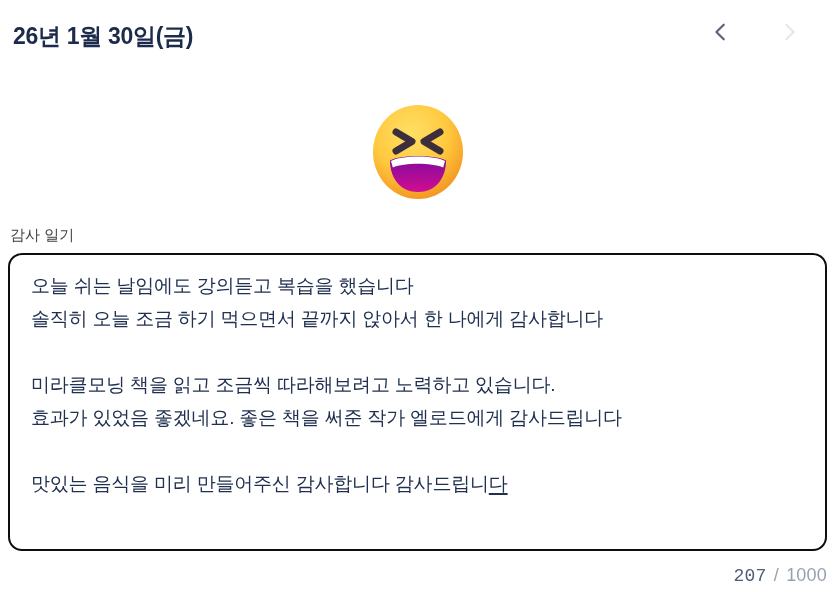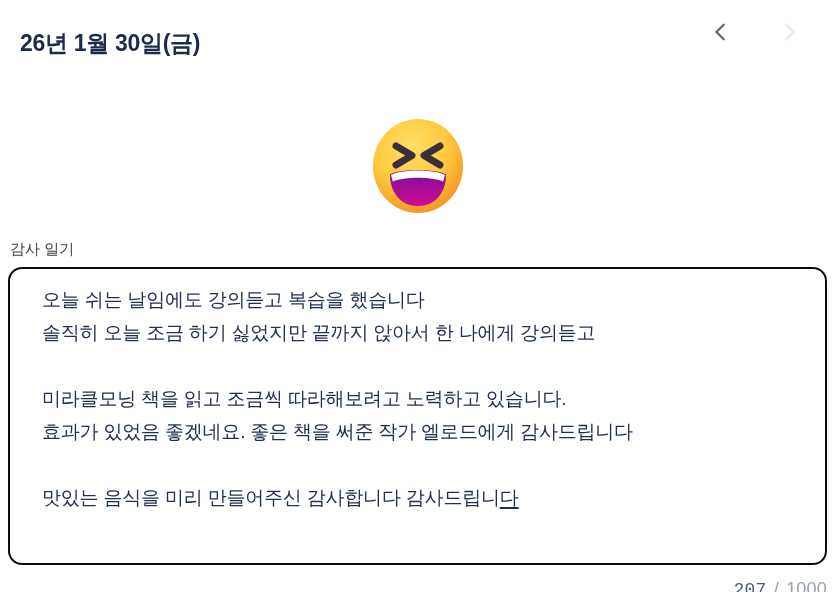--- a/index.html
+++ b/index.html
@@ -13,21 +13,21 @@
   }
   .page { padding: 16px 8px 0 8px; }
 
   
   .header {
     display: flex;
     justify-content: space-between;
     align-items: flex-start;
   }
   .page-title {
-    margin: 12px;
+    margin: 5px;
     font-size: 23px;
     font-weight: 700;
     color: #1c2b4b;
     letter-spacing: -0.3px;
     line-height: 30px;
   }
   .day-nav {
     display: flex;
     gap: 44px;
     margin-right: 26px;
@@ -64,21 +64,21 @@
   .field-label {
     margin: 24px 0 8px 2px;
     font-size: 15px;
     color: #404040;
   }
 
   
   .editor {
     border: 2.5px solid #0e0e0e;
     border-radius: 14px;
-    padding: 14px 32px;
+    padding: 14px 21px;
     height: 298px;
     font-size: 19px;
     line-height: 33px;
     color: #20304f;
     letter-spacing: -0.2px;
     background: #ffffff;
     cursor: text;
   }
   .line { min-height: 33px; white-space: pre-wrap; }
   .composing {
@@ -145,21 +145,21 @@
           <path d="M23 59 C33 53 67 53 77 59 L75.2 65.5 C63 60.5 37 60.5 24.8 65.5 Z" fill="#ffffff"></path>
         </svg>
       </span>
     </button>
   </div>
 
   <div class="field-label">감사 일기</div>
 
   <div class="editor" role="textbox" aria-multiline="true">
     <div class="line">오늘 쉬는 날임에도 강의듣고 복습을 했습니다</div>
-    <div class="line">솔직히 오늘 조금 하기 싫었지만 끝까지 앉아서 한 나에게 강의듣고</div>
+    <div class="line">솔직히 오늘 조금 하기 먹으면서 끝까지 앉아서 한 나에게 감사합니다</div>
     <div class="line"></div>
     <div class="line">미라클모닝 책을 읽고 조금씩 따라해보려고 노력하고 있습니다.</div>
     <div class="line">효과가 있었음 좋겠네요. 좋은 책을 써준 작가 엘로드에게 감사드립니다</div>
     <div class="line"></div>
     <div class="line"><span>맛있는 음식을 미리 만들어주신 감사합니다 감사드립니</span><span class="composing">다</span></div>
   </div>
 
   <div class="counter">
     <span class="current">207</span>
     <span class="sep">/</span>

